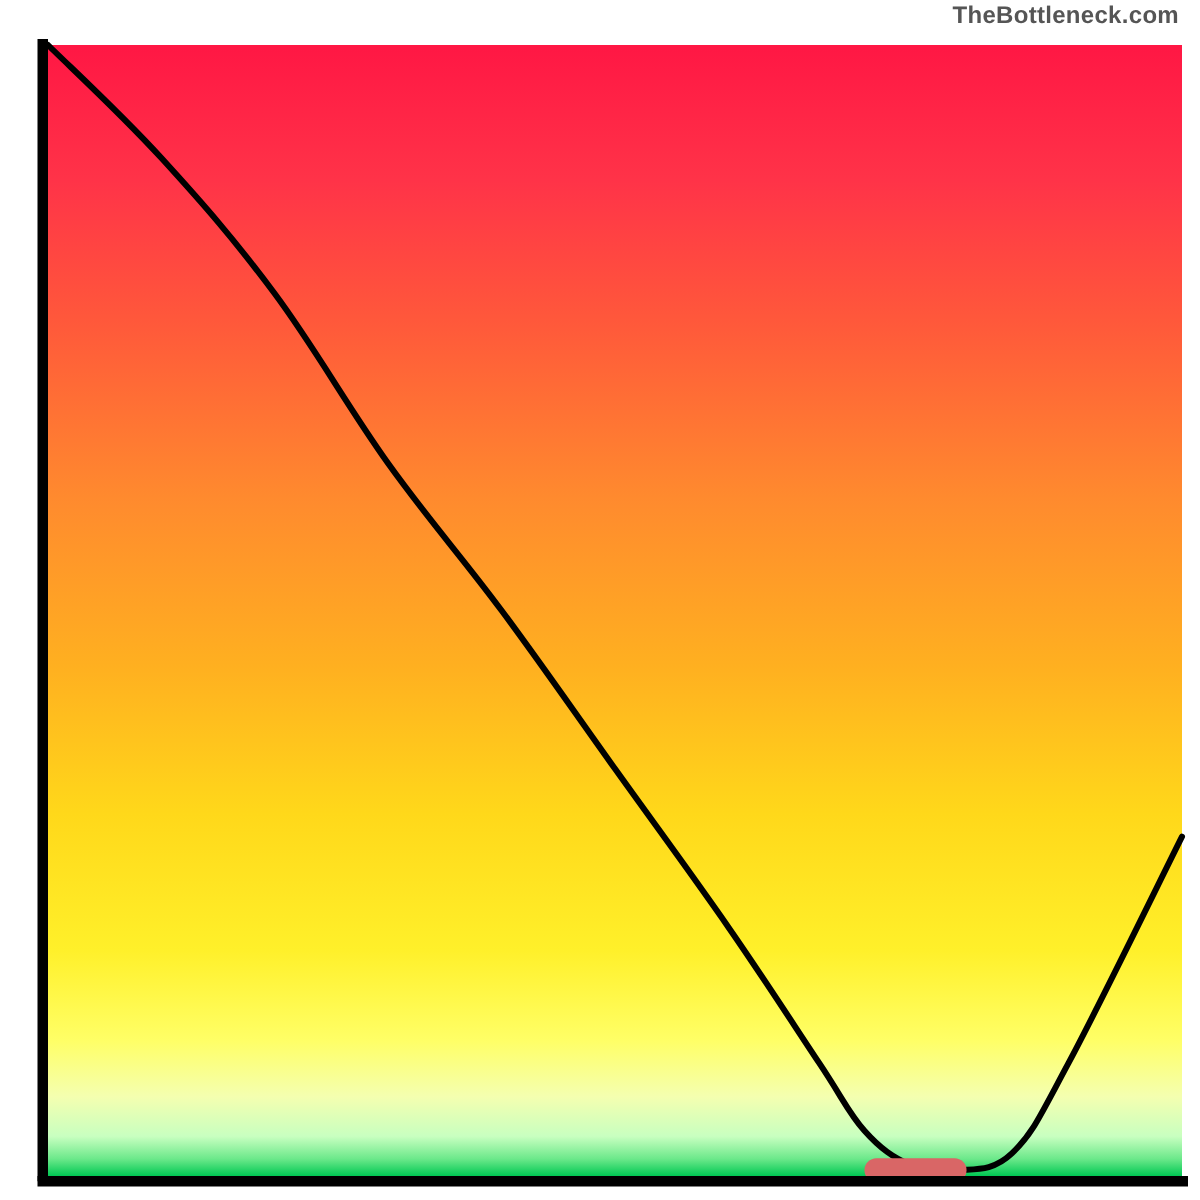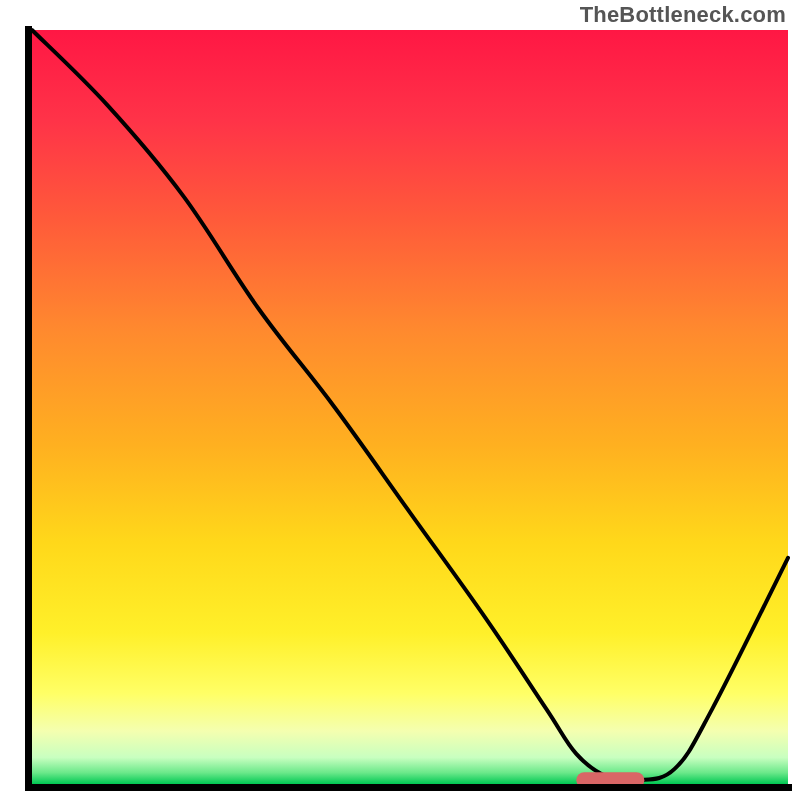--- a/index.html
+++ b/index.html
@@ -12,21 +12,21 @@
   }
   .container {
     position: relative;
     width: 800px;
     height: 800px;
   }
   .watermark {
     position: absolute;
     top: 2px;
     right: 14px;
-    font-size: 22px;
+    font-size: 16px;
     font-weight: 600;
     color: #555555;
     letter-spacing: 0.2px;
   }
   svg {
     display: block;
   }
 </style>
 </head>
 <body>

